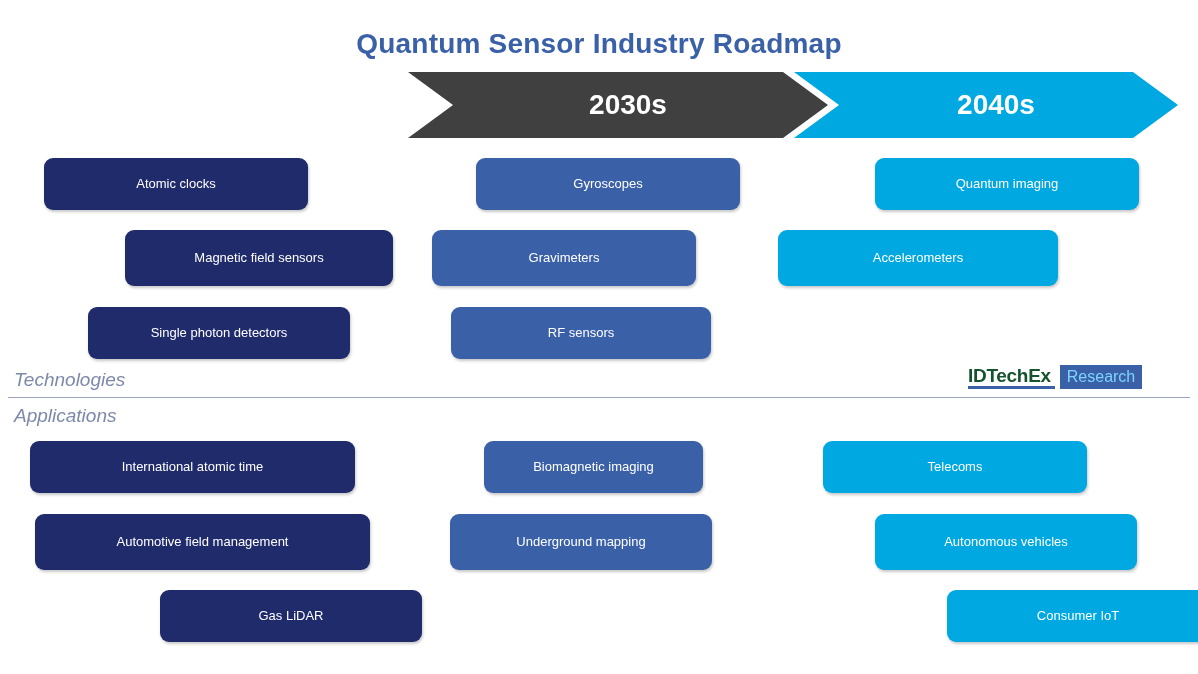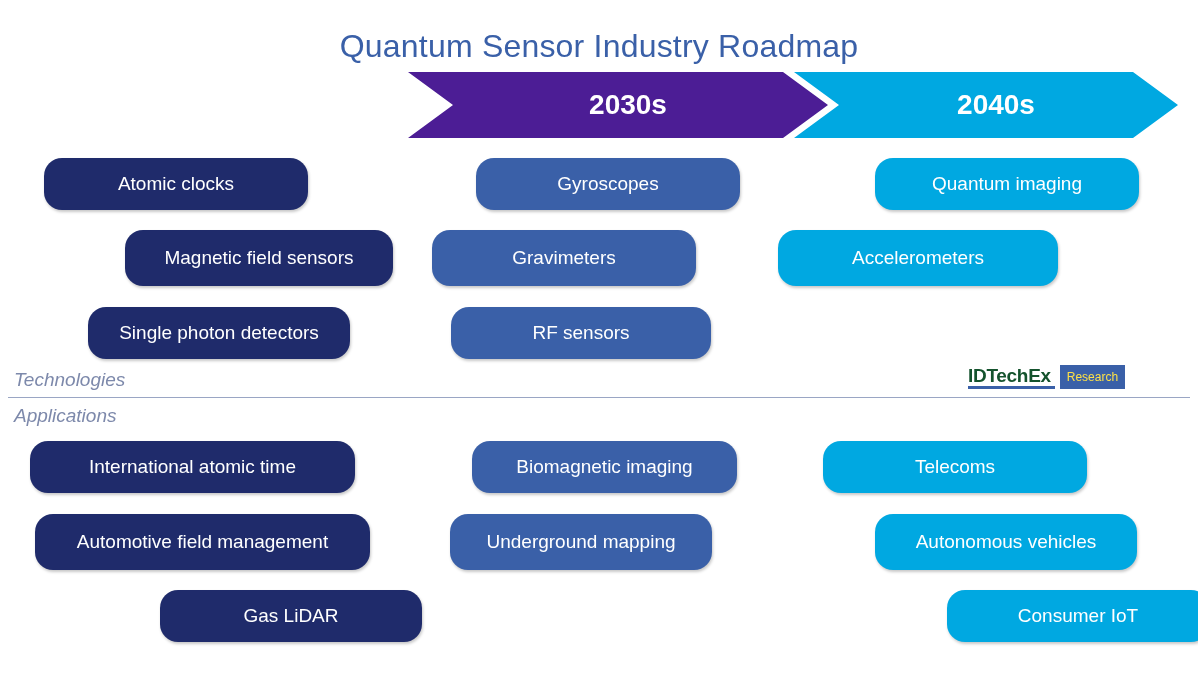--- a/index.html
+++ b/index.html
@@ -18,22 +18,22 @@
     overflow: hidden;
   }
 
   
   #chart-title {
     position: absolute;
     top: 28px;
     left: 0;
     width: 1198px;
     text-align: center;
-    font-size: 32px;
-    font-weight: normal;
+    font-size: 28px;
+    font-weight: bold;
     color: #3A60A8;
     letter-spacing: 0.2px;
   }
 
   
   #timeline-banner {
     position: absolute;
     top: 72px;
     left: 22px;
     width: 1156px;
@@ -56,41 +56,41 @@
   }
   #era-0 {
     left: 0px;
     width: 420px;
     background: #1F2B6B;
     clip-path: polygon(0 0, 375px 0, 420px 50%, 375px 100%, 0 100%, 45px 50%);
   }
   #era-1 {
     left: 386px;
     width: 420px;
-    background: #4c1d95;
+    background: #404040;
     clip-path: polygon(0 0, 375px 0, 420px 50%, 375px 100%, 0 100%, 45px 50%);
   }
   #era-2 {
     left: 772px;
     width: 384px;
     background: #00A8E1;
     clip-path: polygon(0 0, 339px 0, 384px 50%, 339px 100%, 0 100%, 45px 50%);
   }
 
   
   .pill {
     position: absolute;
     height: 52px;
-    border-radius: 18px;
+    border-radius: 9px;
     display: flex;
     align-items: center;
     justify-content: center;
     text-align: center;
     color: #ffffff;
-    font-size: 19px;
+    font-size: 13px;
     line-height: 22px;
     box-shadow: 1px 2px 3px rgba(0,0,0,0.22);
     box-sizing: border-box;
     padding: 0 12px;
   }
   .pill.tall { height: 56px; }
   .c0 { background: #1F2B6B; }
   .c1 { background: #3A60A8; }
   .c2 { background: #00A8E1; margin-left: 37px; }
 
@@ -126,22 +126,22 @@
     font-size: 19px;
     font-weight: bold;
     color: #14532d;
     letter-spacing: -0.3px;
     border-bottom: 3px solid #3A60A8;
     padding-right: 4px;
     line-height: 21px;
   }
   #logo-research {
     background: #3A60A8;
-    color: #fde047;
-    font-size: 12px;
+    color: #7dd3fc;
+    font-size: 16px;
     padding: 1px 7px 0 7px;
     margin-left: 5px;
     line-height: 22px;
   }
 </style>
 </head>
 <body>
 
 <div id="page">
 
@@ -173,20 +173,20 @@
 
   <div id="logo">
     <span id="logo-word">IDTechEx</span>
     <span id="logo-research">Research</span>
   </div>
 
   <div class="pill c0" style="left:30px;  top:441px; width:325px;">International atomic time</div>
   <div class="pill c0 tall" style="left:35px;  top:514px; width:335px;">Automotive field management</div>
   <div class="pill c0" style="left:160px; top:590px; width:262px;">Gas LiDAR</div>
 
-  <div class="pill c1" style="left:472px; top:441px; width:265px;">Biomagnetic imaging</div>
+  <div class="pill c1" style="left:484px; top:441px; width:219px;">Biomagnetic imaging</div>
   <div class="pill c1 tall" style="left:450px; top:514px; width:262px;">Underground mapping</div>
 
   <div class="pill c2" style="left:786px; top:441px; width:264px;">Telecoms</div>
   <div class="pill c2 tall" style="left:838px; top:514px; width:262px;">Autonomous vehicles</div>
   <div class="pill c2" style="left:910px; top:590px; width:262px;">Consumer IoT</div>
 
 </div>
 
 </body></html>

